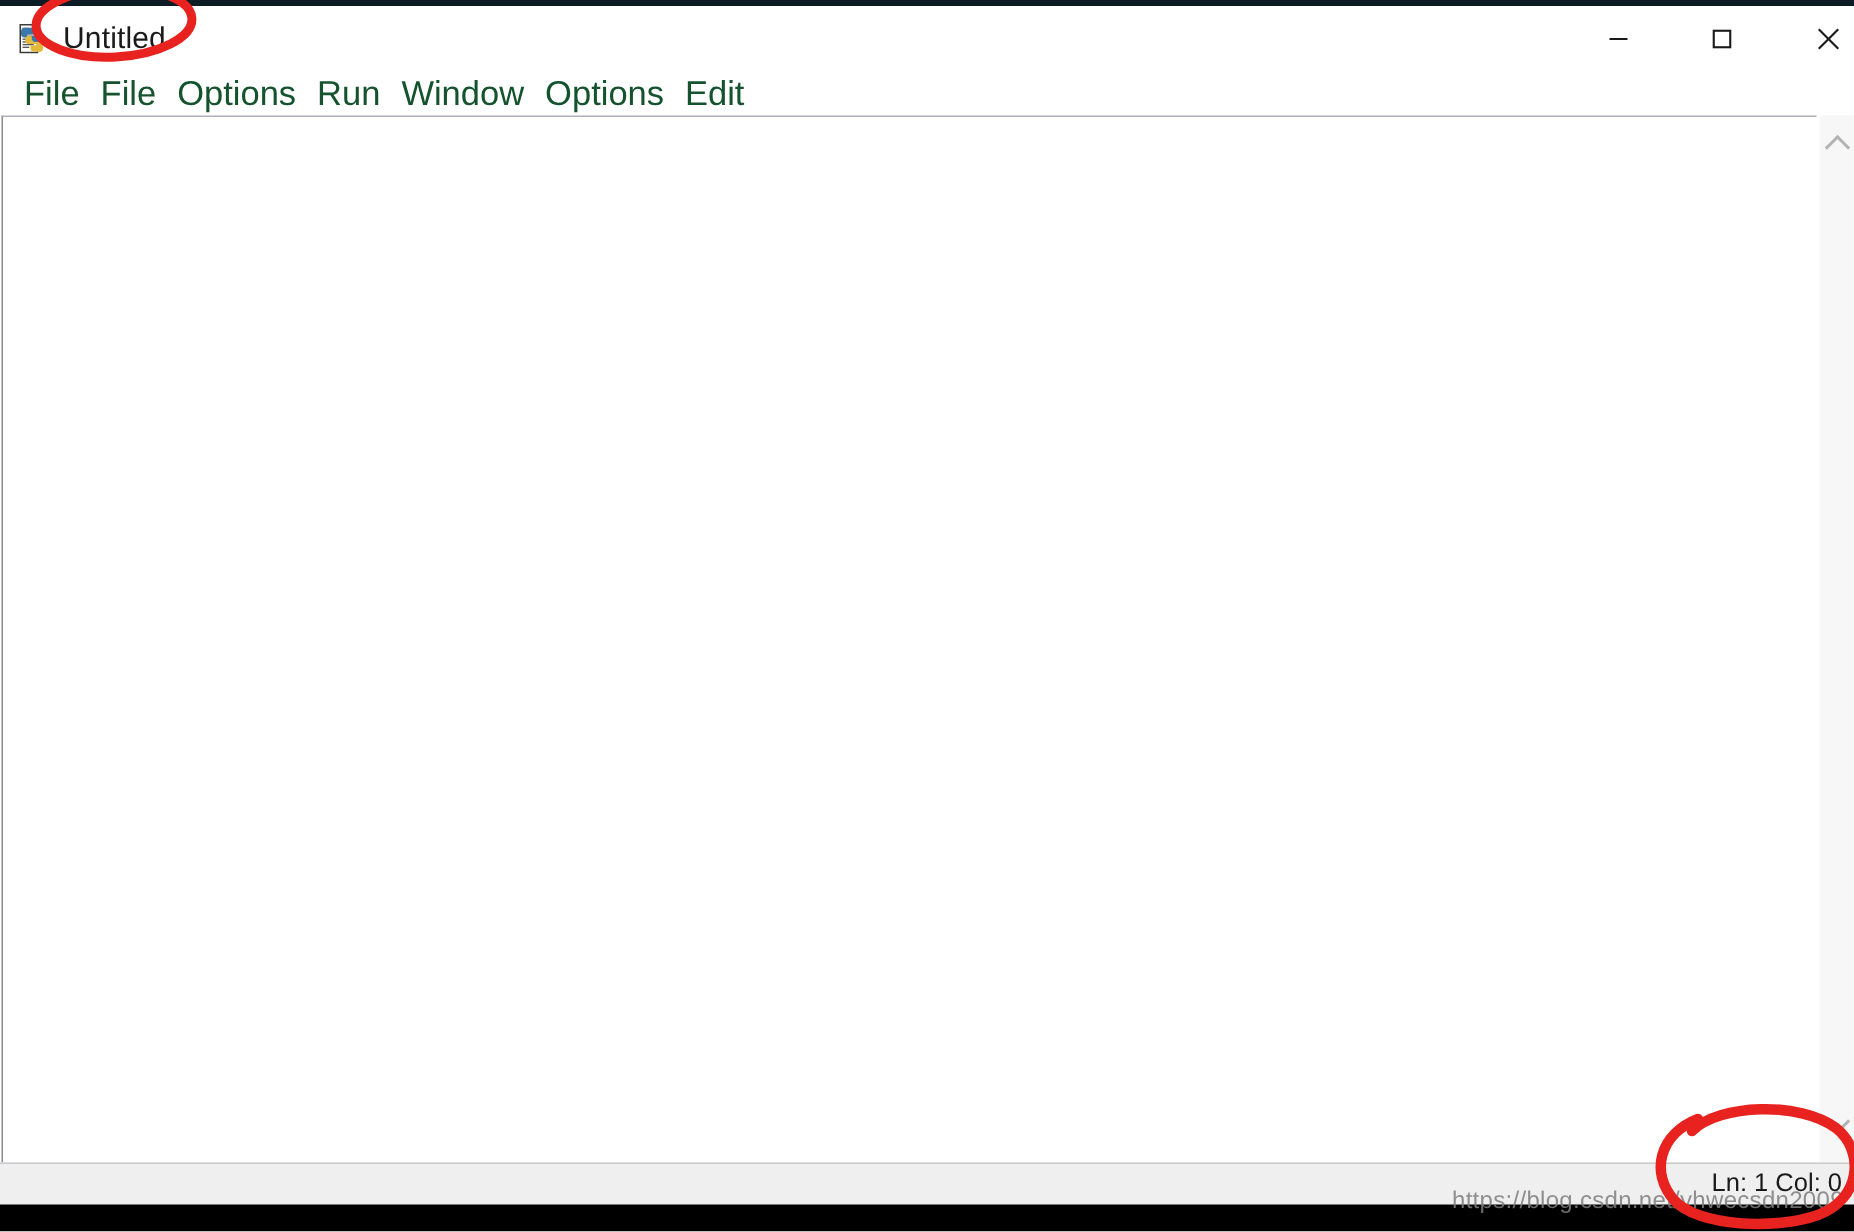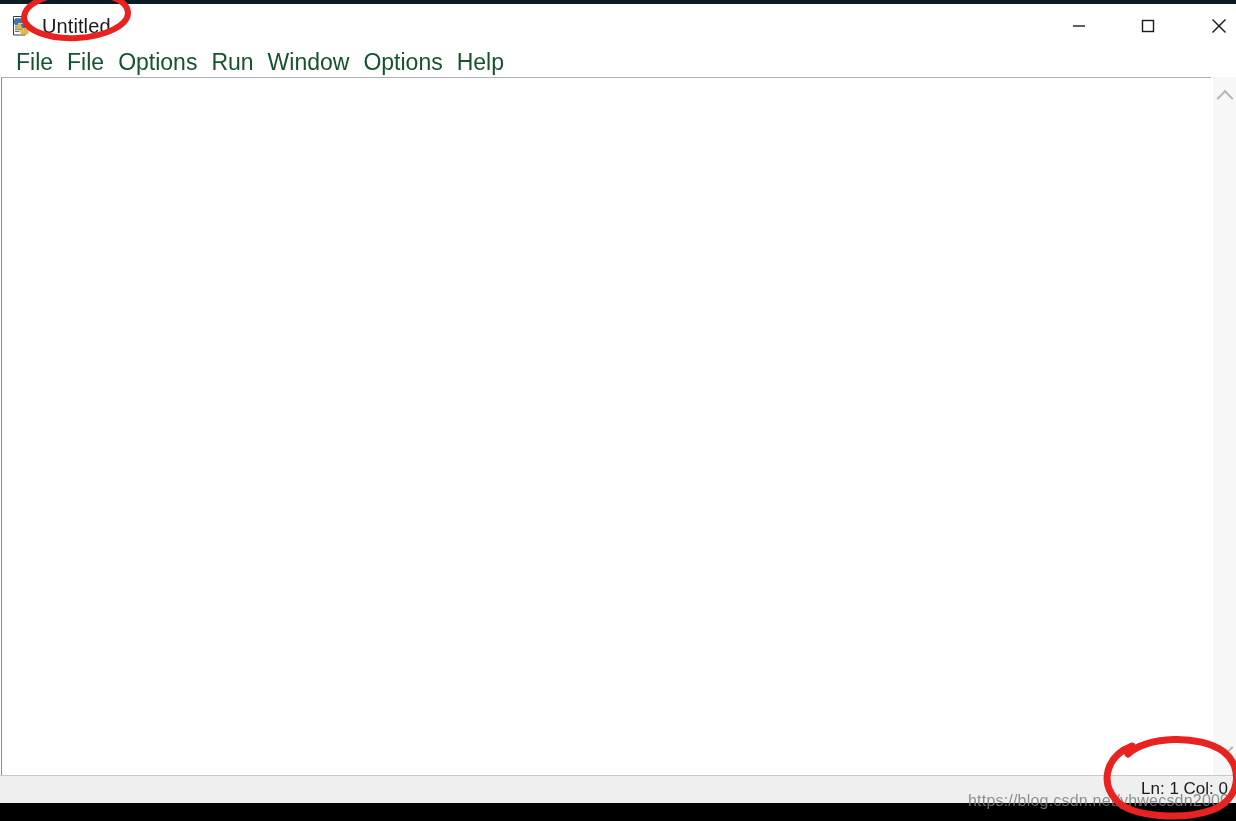--- a/index.html
+++ b/index.html
@@ -264,21 +264,21 @@
     </div>
   </div>
 
   <div class="menubar">
     <div class="menu-item">File</div>
     <div class="menu-item">File</div>
     <div class="menu-item">Options</div>
     <div class="menu-item">Run</div>
     <div class="menu-item">Window</div>
     <div class="menu-item">Options</div>
-    <div class="menu-item">Help</div>
+    <div class="menu-item">Edit</div>
   </div>
 
   <div class="editor-wrap">
     <div class="text-area">
       <div class="text-content"></div>
     </div>
 
     <div class="vscrollbar">
       <div class="scroll-arrow up">
         <span class="chev up"></span>

